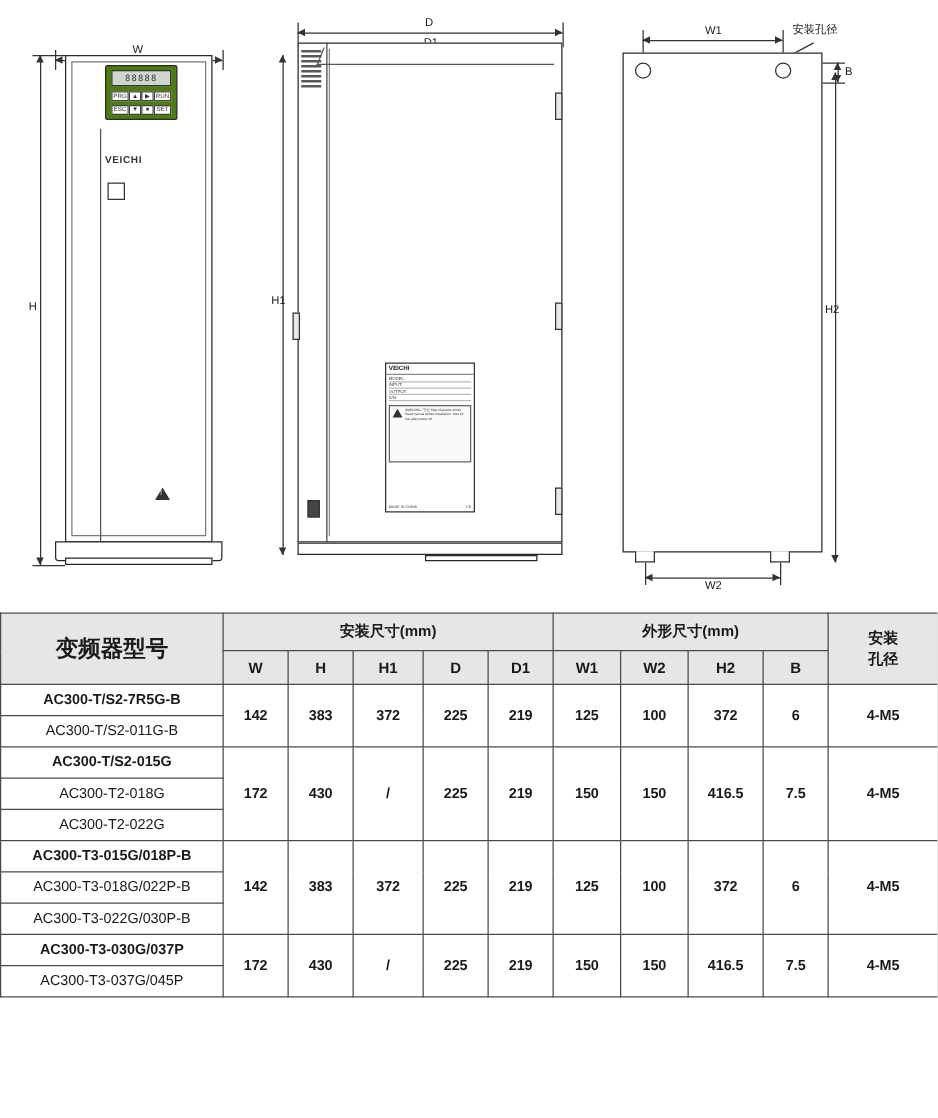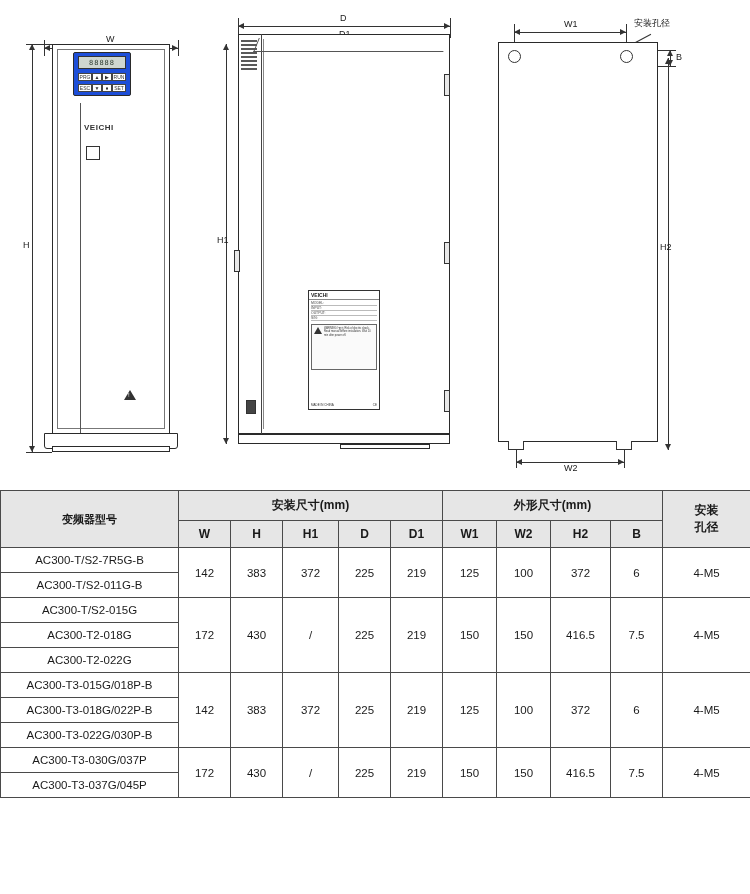--- a/index.html
+++ b/index.html
@@ -80,24 +80,24 @@
     position: absolute;
     left: 30px; top: 428px;
     width: 118px; height: 6px;
     border: 1px solid #2a2a2a;
     background: #fff;
   }
 
   
   .keypad {
     position: absolute;
-    left: 51px; top: 34px;
+    left: 62px; top: 34px;
     width: 58px; height: 44px;
     border: 1.2px solid #2a2a2a;
-    background: #1d4ed8;
+    background: #4d7c0f;
     border-radius: 2px;
   }
   .keypad-screen {
     position: absolute;
     left: 4px; top: 3px;
     width: 48px; height: 13px;
     border: 1px solid #333;
     background: #cfd6cf;
     font-size: 7px;
     letter-spacing: 1px;
@@ -331,28 +331,28 @@
     vertical-align: middle;
     padding: 6px 2px;
     background: #fff;
   }
   table.spec thead th {
     background: #e6e6e6;
     font-weight: bold;
     font-size: 12px;
   }
   table.spec thead th.hdr-model {
-    font-size: 11px;
+    font-size: 18px;
   }
   .model-cell {
     font-size: 11.5px;
     padding: 7px 4px;
     white-space: nowrap;
   }
-  .thick-top > td, .thick-top > th { border-top: 2px solid #2b2b2b; }
+  .thick-top > td, .thick-top > th { border-top: 2px solid #2b2b2b; font-weight: bold; }
 </style>
 </head>
 <body>
 
 <div id="page">
 
   <div class="drawing-area">
 
     <div class="view" id="view-front">
 

